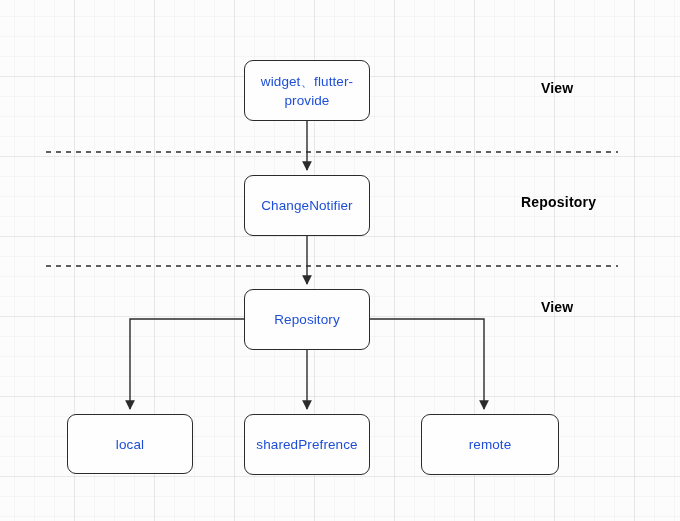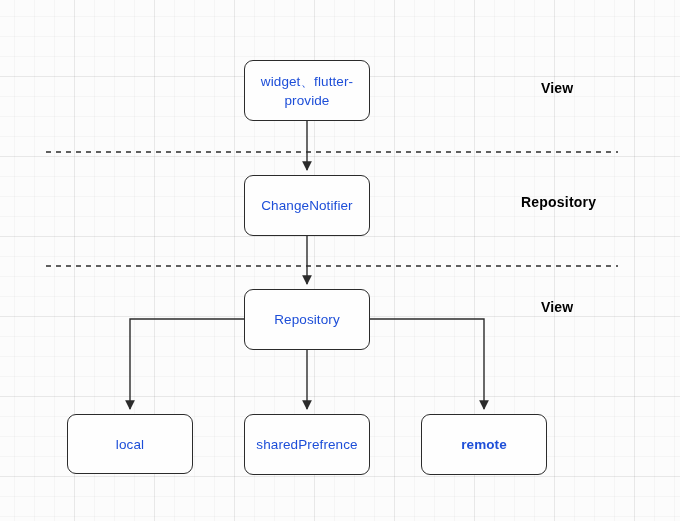--- a/index.html
+++ b/index.html
@@ -49,21 +49,21 @@
   .node-label {
     display: block;
     padding: 0 8px;
     white-space: pre-line;
   }
   #node-view      { left: 244px; top: 60px;  width: 126px; height: 61px; }
   #node-viewmodel { left: 244px; top: 175px; width: 126px; height: 61px; }
   #node-repository{ left: 244px; top: 289px; width: 126px; height: 61px; }
   #node-local     { left: 67px;  top: 414px; width: 126px; height: 60px; }
   #node-shared    { left: 244px; top: 414px; width: 126px; height: 61px; }
-  #node-remote    { left: 421px; top: 414px; width: 126px; height: 61px; font-weight: bold; }
+  #node-remote    { left: 421px; top: 414px; width: 138px; height: 61px; }
 
   .layer-label {
     position: absolute;
     color: #000000;
     font-size: 14px;
     font-weight: bold;
     letter-spacing: 0.2px;
     z-index: 2;
     white-space: nowrap;
   }

